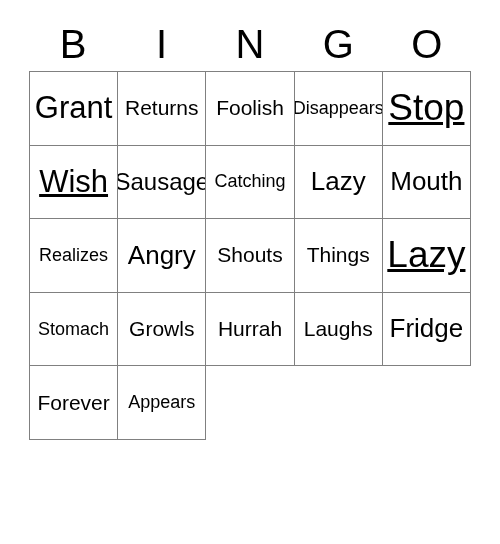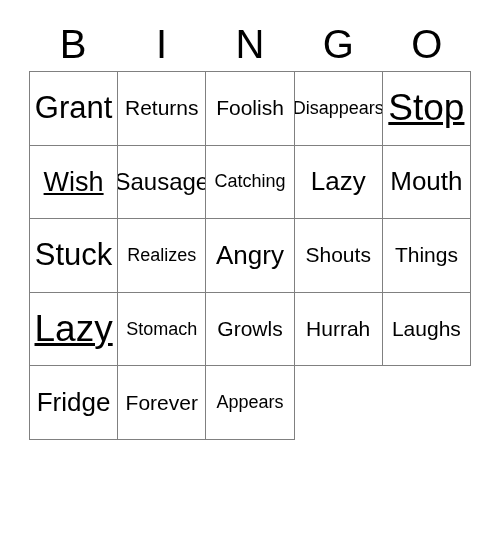--- a/index.html
+++ b/index.html
@@ -108,36 +108,33 @@
       <div class="cell">
         <span class="cell-text fs-sm">Foolish</span>
       </div>
       <div class="cell">
         <span class="cell-text fs-xxs">Disappears</span>
       </div>
       <div class="cell">
         <span class="cell-text fs-xl">Stop</span>
       </div>
       <div class="cell">
-        <span class="cell-text fs-xl" style="font-size: 27px;">Wish</span>
+        <span class="cell-text fs-xl" style="font-size: 31px;">Wish</span>
       </div>
       <div class="cell">
         <span class="cell-text fs-sm" style="font-size: 24px;">Sausage</span>
       </div>
       <div class="cell">
         <span class="cell-text fs-xs">Catching</span>
       </div>
       <div class="cell">
         <span class="cell-text fs-md">Lazy</span>
       </div>
       <div class="cell">
         <span class="cell-text fs-md">Mouth</span>
-      </div>
-      <div class="cell">
-        <span class="cell-text fs-lg">Stuck</span>
       </div>
       <div class="cell">
         <span class="cell-text fs-xs">Realizes</span>
       </div>
       <div class="cell">
         <span class="cell-text fs-md">Angry</span>
       </div>
       <div class="cell">
         <span class="cell-text fs-sm">Shouts</span>
       </div>

